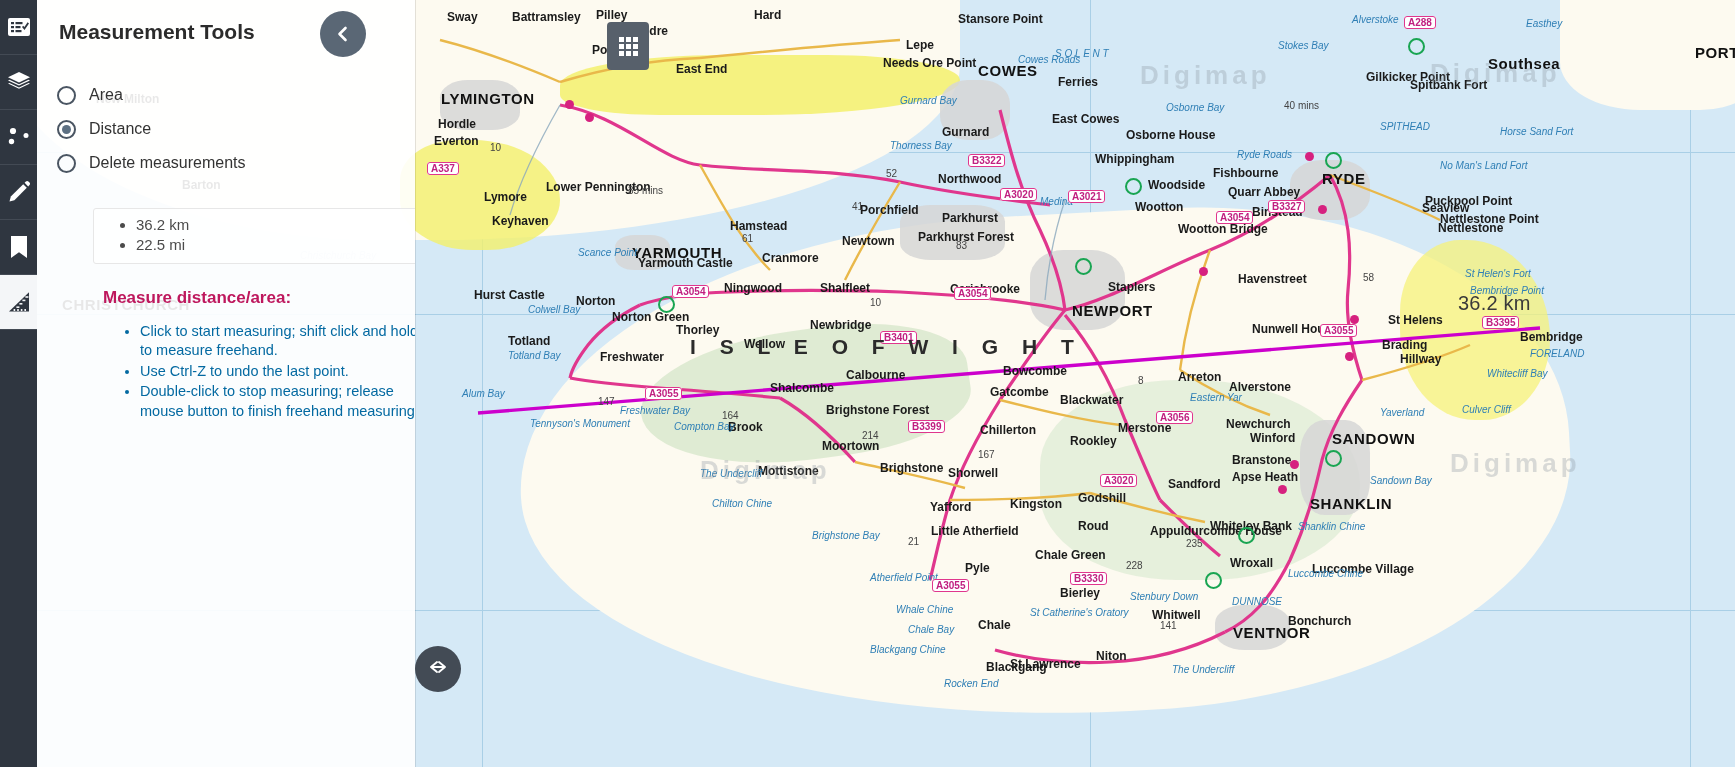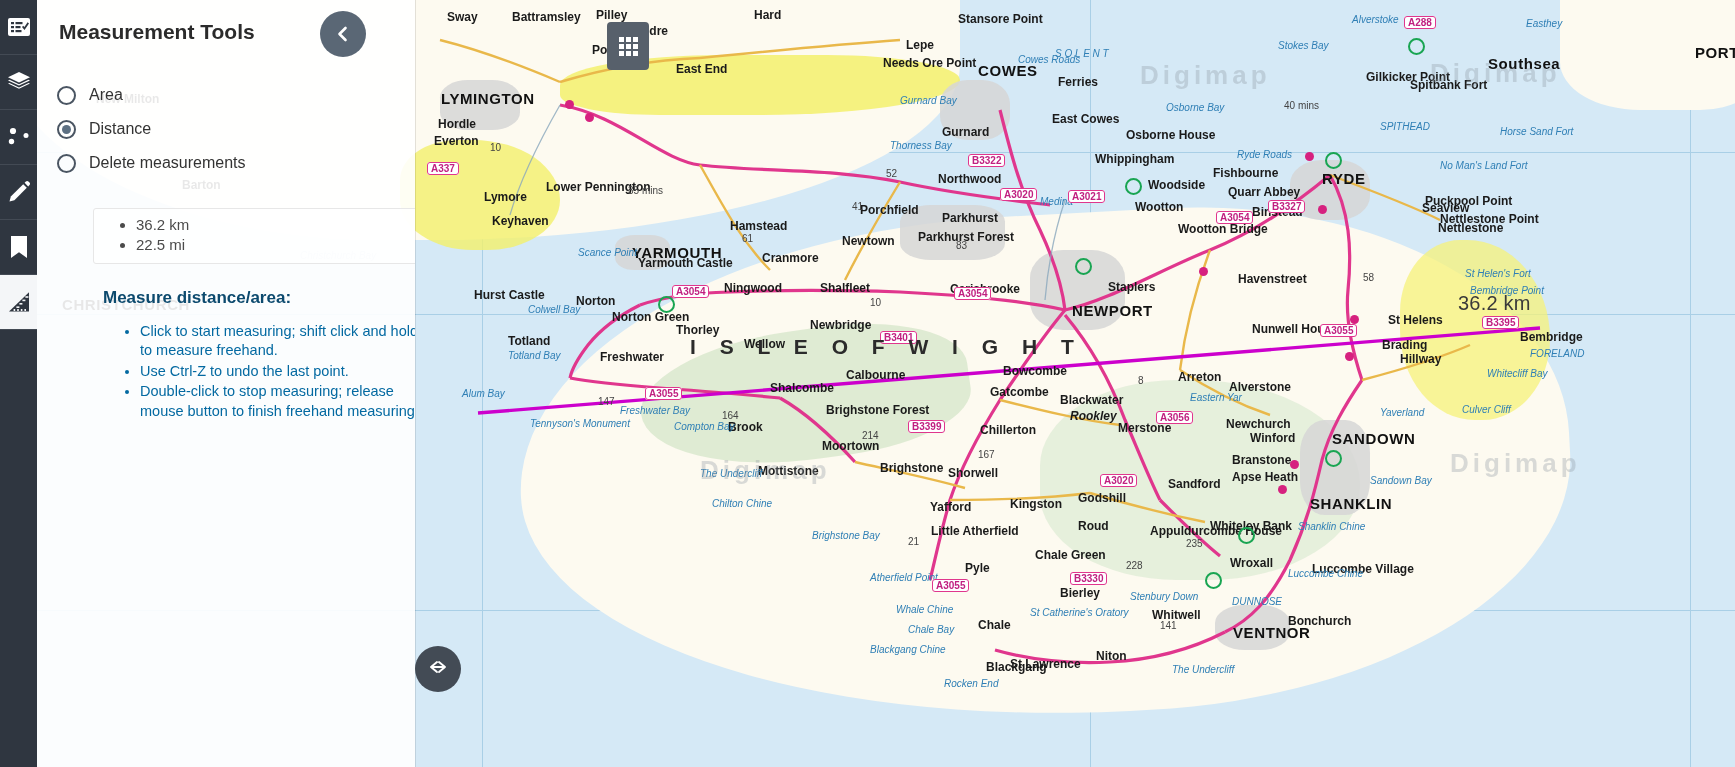--- a/index.html
+++ b/index.html
@@ -253,21 +253,21 @@
     font-size: 15px;
     color: #4b4b4b;
     line-height: 20px;
   }
 
   #help-heading {
     position: absolute;
     left: 66px; top: 288px;
     font-size: 17px;
     font-weight: bold;
-    color: #0c4a6e;
+    color: #be185d;
   }
   #help-list {
     position: absolute;
     left: 84px; top: 322px;
     width: 300px;
     list-style: disc;
     padding-left: 19px;
   }
   #help-list li {
     font-size: 14.5px;
@@ -464,21 +464,21 @@
         <div class="map-text mt-town" style="left: 600px; top: 350px;">Freshwater</div>
         <div class="map-text mt-town" style="left: 846px; top: 368px;">Calbourne</div>
         <div class="map-text mt-town" style="left: 770px; top: 381px;">Shalcombe</div>
         <div class="map-text mt-town" style="left: 1003px; top: 364px;">Bowcombe</div>
         <div class="map-text mt-town" style="left: 990px; top: 385px;">Gatcombe</div>
         <div class="map-text mt-town" style="left: 1060px; top: 393px;">Blackwater</div>
         <div class="map-text mt-town" style="left: 1178px; top: 370px;">Arreton</div>
         <div class="map-text mt-town" style="left: 1229px; top: 380px;">Alverstone</div>
         <div class="map-text mt-town" style="left: 1226px; top: 417px; text-align: right;">Newchurch</div>
         <div class="map-text mt-town" style="left: 1118px; top: 421px;">Merstone</div>
-        <div class="map-text mt-town" style="left: 1070px; top: 409px; font-style: italic;">Rookley</div>
+        <div class="map-text mt-town" style="left: 1070px; top: 434px;">Rookley</div>
         <div class="map-text mt-town" style="left: 1232px; top: 453px;">Branstone</div>
         <div class="map-text mt-town" style="left: 1250px; top: 431px;">Winford</div>
         <div class="map-text mt-town" style="left: 1232px; top: 470px;">Apse Heath</div>
         <div class="map-text mt-town" style="left: 980px; top: 423px;">Chillerton</div>
         <div class="map-text mt-town" style="left: 948px; top: 466px;">Shorwell</div>
         <div class="map-text mt-town" style="left: 880px; top: 461px;">Brighstone</div>
         <div class="map-text mt-town" style="left: 758px; top: 464px;">Mottistone</div>
         <div class="map-text mt-town" style="left: 822px; top: 439px;">Moortown</div>
         <div class="map-text mt-town" style="left: 728px; top: 420px;">Brook</div>
         <div class="map-text mt-town" style="left: 826px; top: 403px;">Brighstone Forest</div>

